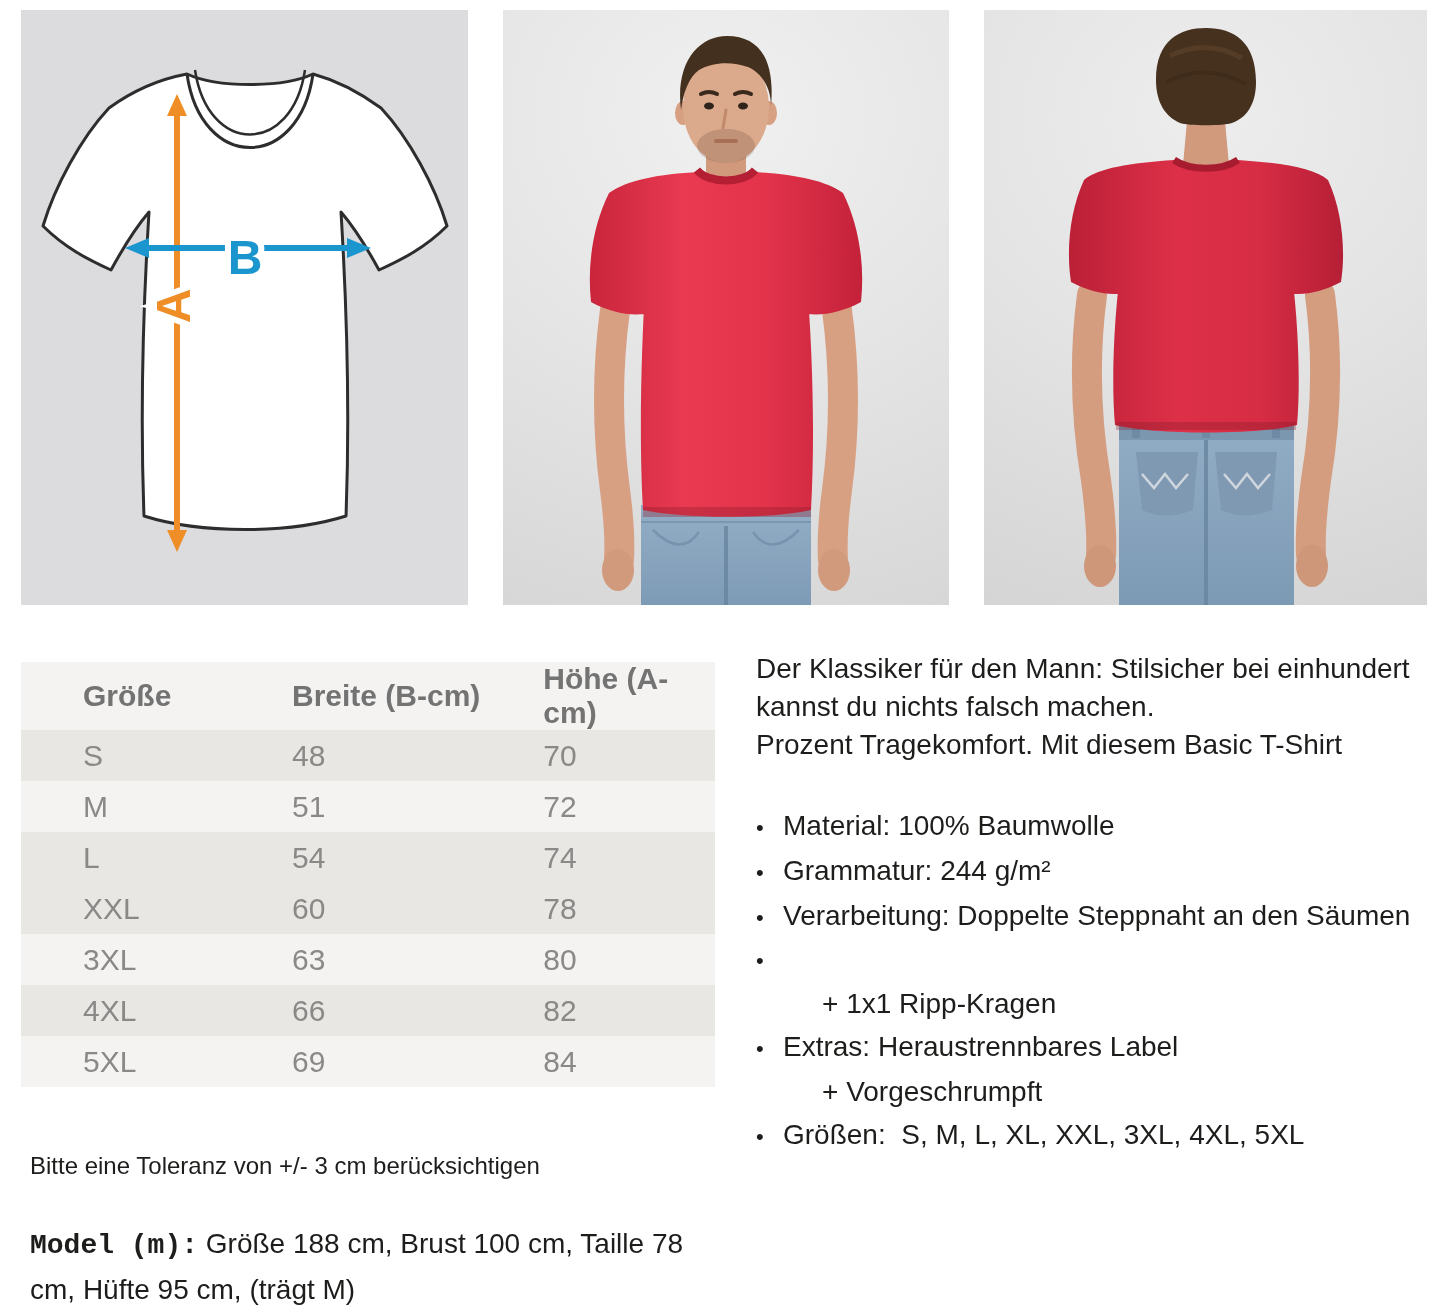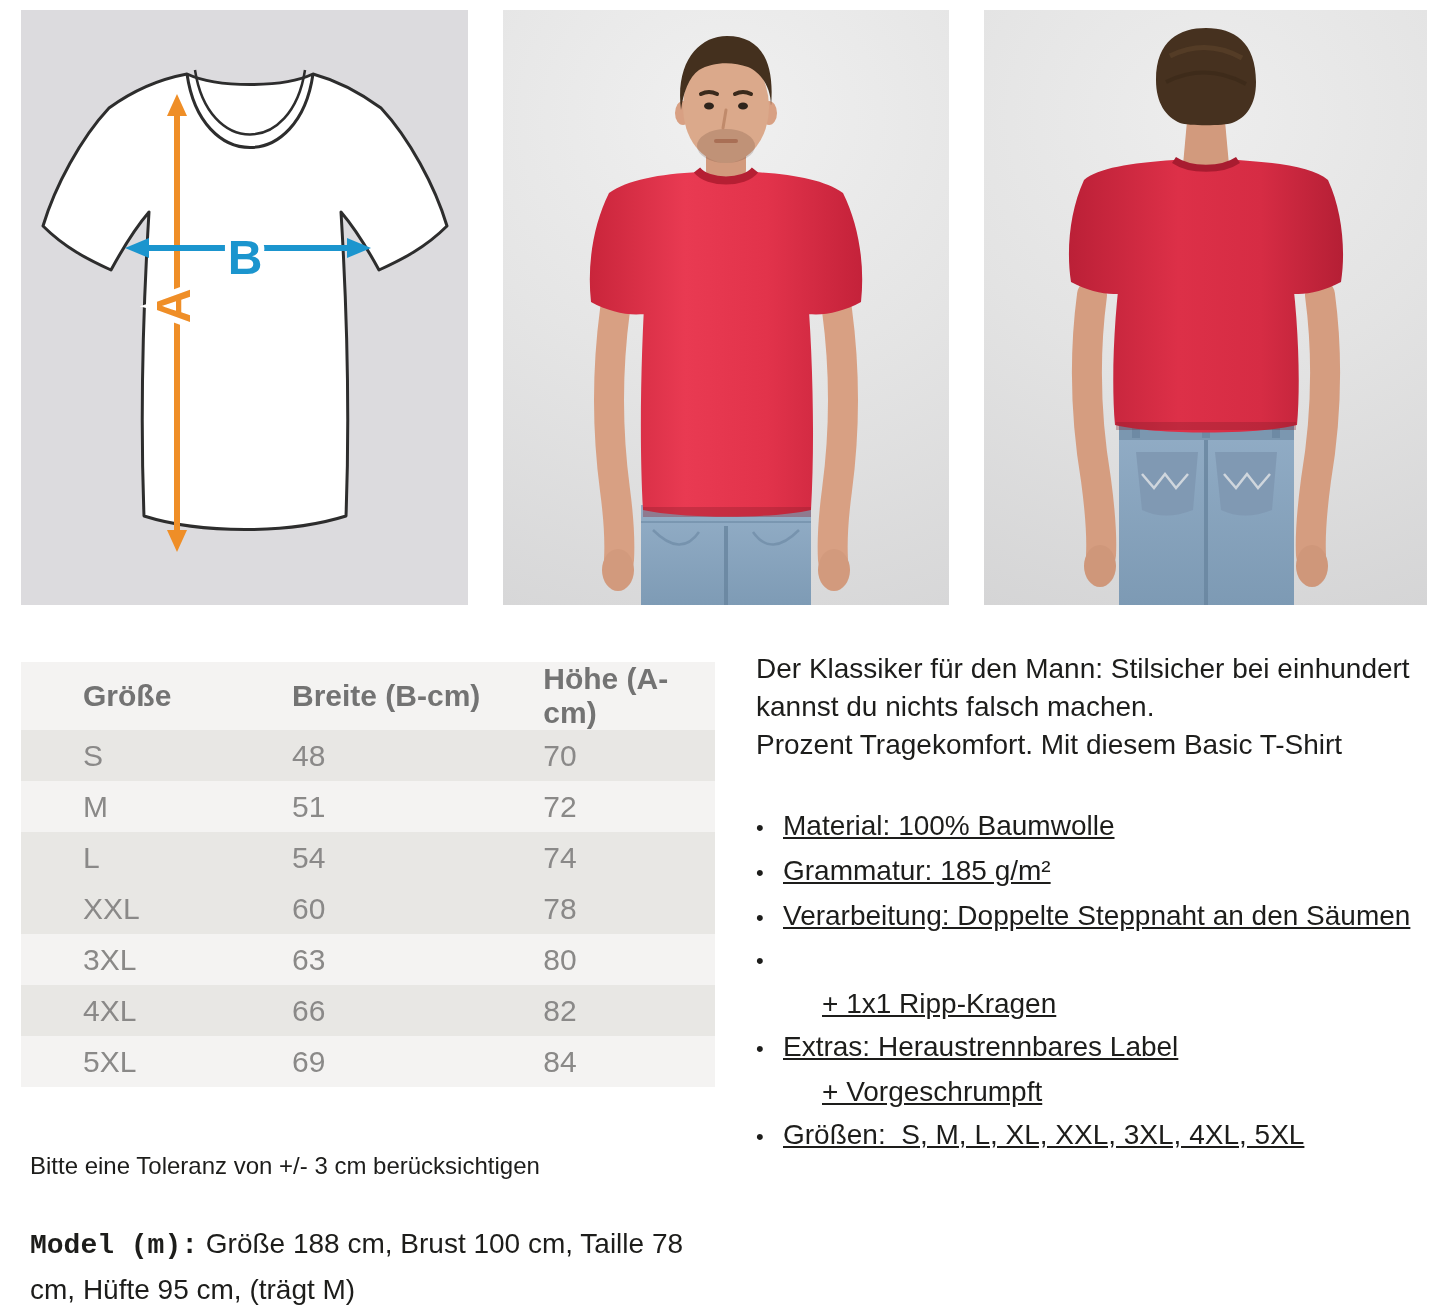--- a/index.html
+++ b/index.html
@@ -32,21 +32,21 @@
   .model-note b{font-weight:700;font-family:Liberation Mono, monospace;}
 
   
   .right-col{position:absolute;left:756px;top:650px;width:689px;}
   .intro{margin:0;font-size:28px;line-height:38px;}
   .intro .intro-line{display:block;}
   .features{list-style:none;margin:40px 0 0 0;padding:0;font-size:28px;}
   .features li{line-height:43px;display:flex;align-items:baseline;}
   .features li .dot{width:14px;flex:0 0 14px;margin-right:13px;font-size:22px;}
   .features li.indent{padding-left:66px;}
-  .feature-text{white-space:pre-wrap;text-decoration:underline;}
+  .feature-text{white-space:pre-wrap;}
 </style>
 </head>
 <body>
 
 <div class="page">
 
   <figure class="panel panel-diagram">
     <svg viewBox="0 0 447 595">
       <g>
         <path d="M166,64 C134,70 110,82 88,98 C60,128 34,176 22,216 C44,238 68,250 90,260
@@ -236,21 +236,21 @@
         <span class="intro-line">kannst du nichts falsch machen.</span>
         <span class="intro-line">Prozent Tragekomfort. Mit diesem Basic T-Shirt</span>
       </p>
     <ul class="features">
         <li>
           <span class="dot">•</span>
           <span class="feature-text">Material: 100% Baumwolle</span>
         </li>
         <li>
           <span class="dot">•</span>
-          <span class="feature-text">Grammatur: 185 g/m²</span>
+          <span class="feature-text">Grammatur: 244 g/m²</span>
         </li>
         <li>
           <span class="dot">•</span>
           <span class="feature-text">Verarbeitung: Doppelte Steppnaht an den Säumen</span>
         </li>
         <li>
           <span class="dot">•</span>
         </li>
         <li class="indent">
           <span class="feature-text">+ 1x1 Ripp-Kragen</span>

